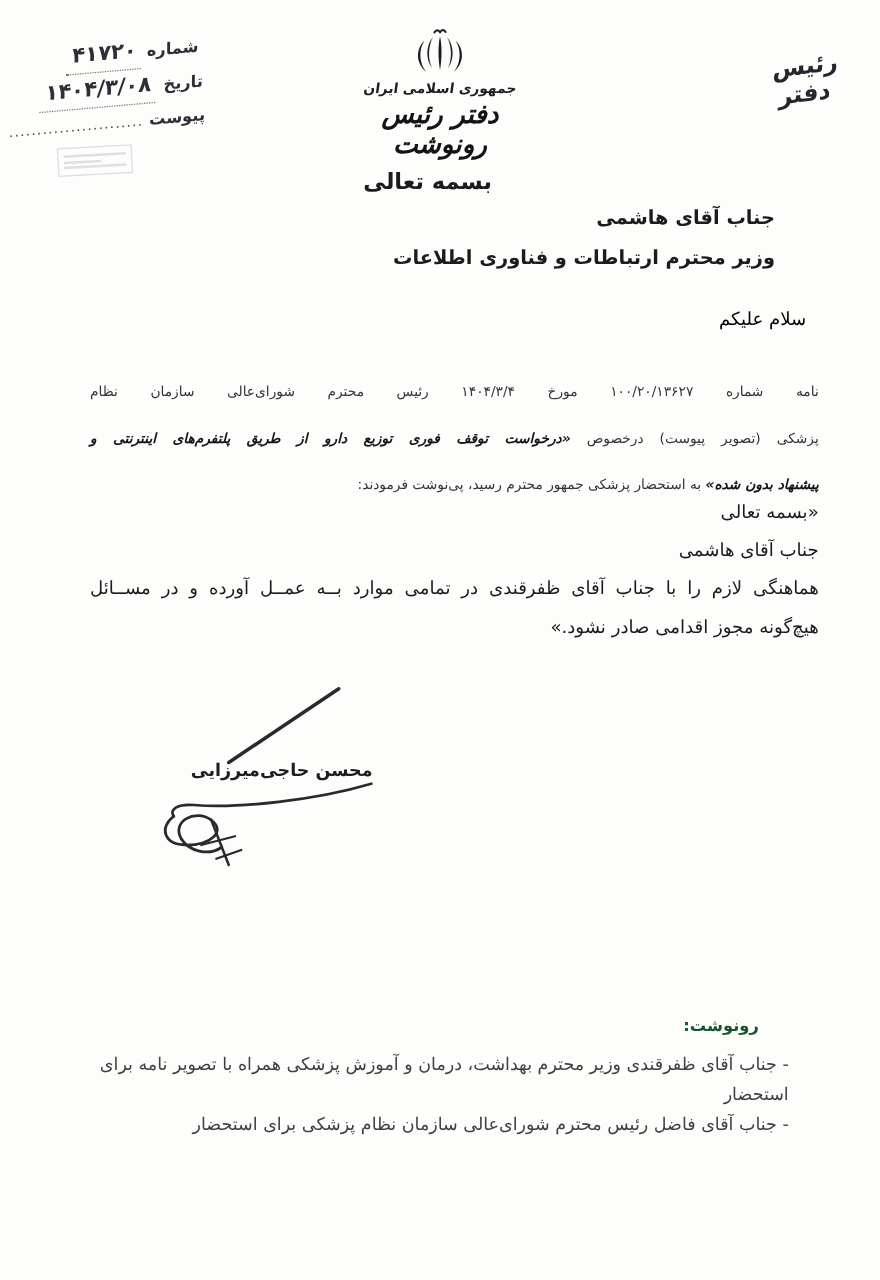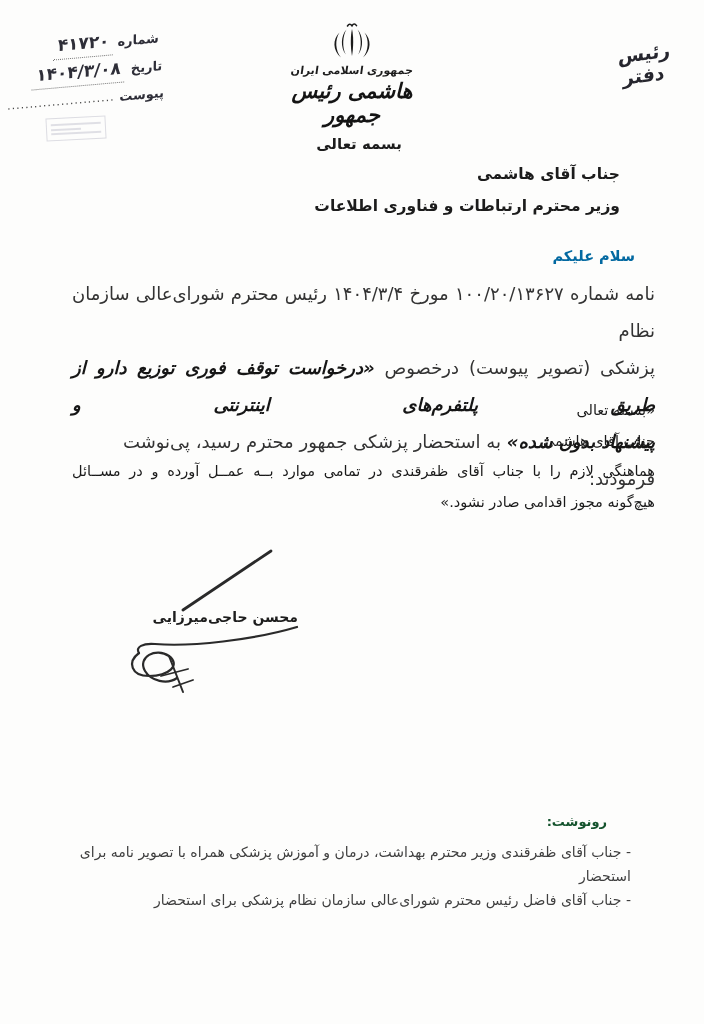--- a/index.html
+++ b/index.html
@@ -56,37 +56,37 @@
     left:282px;top:64px;width:140px;text-align:center;
     font-size:11px;font-weight:bold;color:#1d1d1d;
     transform:skewX(-8deg);
   }
   .office-name{
     left:272px;top:79px;width:160px;text-align:center;
     font-size:21px;font-weight:bold;font-style:italic;color:#141414;
   }
 
   .besmeleh{
-    left:282px;top:135px;width:120px;
-    font-size:15px;font-weight:bold;color:#1c1c1c;
+    left:282px;top:135px;width:120px;text-align:center;
+    font-size:18px;font-weight:bold;color:#1c1c1c;
   }
 
   .addressee{
     right:84px;top:158px;text-align:right;
     font-size:15.5px;font-weight:bold;line-height:32px;color:#1c1c1c;
   }
 
   .salam{
-    right:69px;top:248px;
-    font-size:14.5px;font-weight:bold;color:#0369a1;
+    right:59px;top:248px;
+    font-size:14.5px;font-weight:normal;color:#000000;
   }
 
   .body-par{
-    left:72px;top:275px;width:583px;
-    font-size:18px;line-height:37px;color:#333;
+    left:72px;top:295px;width:583px;
+    font-size:11px;line-height:37px;color:#333;
     text-align:right;
   }
   .line-just{text-align:justify;text-align-last:justify;}
   .b{font-weight:bold;color:#161616;font-style:italic;}
 
   .quote{
     left:72px;top:395px;width:583px;
     font-size:14.5px;font-weight:normal;line-height:30.5px;color:#1a1a1a;
     text-align:right;
   }
@@ -148,21 +148,21 @@
       <path d="M18.5,7.5 C12.8,13.5 12.2,25.5 17.8,32.5 C14,25.5 14.6,13.8 18.5,7.5 Z" fill="#1b1b1b" stroke="none"></path>
 
       <path d="M11.5,10.5 C4.5,17 4.5,28.5 13,35.5 C7.2,28.5 6.8,17.5 11.5,10.5 Z" fill="#1b1b1b" stroke="none"></path>
 
       <path d="M29.5,7.5 C35.2,13.5 35.8,25.5 30.2,32.5 C34,25.5 33.4,13.8 29.5,7.5 Z" fill="#1b1b1b" stroke="none"></path>
 
       <path d="M36.5,10.5 C43.5,17 43.5,28.5 35,35.5 C40.8,28.5 41.2,17.5 36.5,10.5 Z" fill="#1b1b1b" stroke="none"></path>
     </svg>
   </div>
   <div class="abs org-name rtl">جمهوری اسلامی ایران</div>
-  <div class="abs office-name rtl">هاشمی رئیس جمهور</div>
+  <div class="abs office-name rtl">دفتر رئیس رونوشت</div>
 
   <div class="abs besmeleh rtl">بسمه تعالی</div>
 
   <div class="abs addressee rtl">
     <div>جناب آقای هاشمی</div>
     <div>وزیر محترم ارتباطات و فناوری اطلاعات</div>
   </div>
 
   <div class="abs salam rtl">سلام علیکم</div>
 

